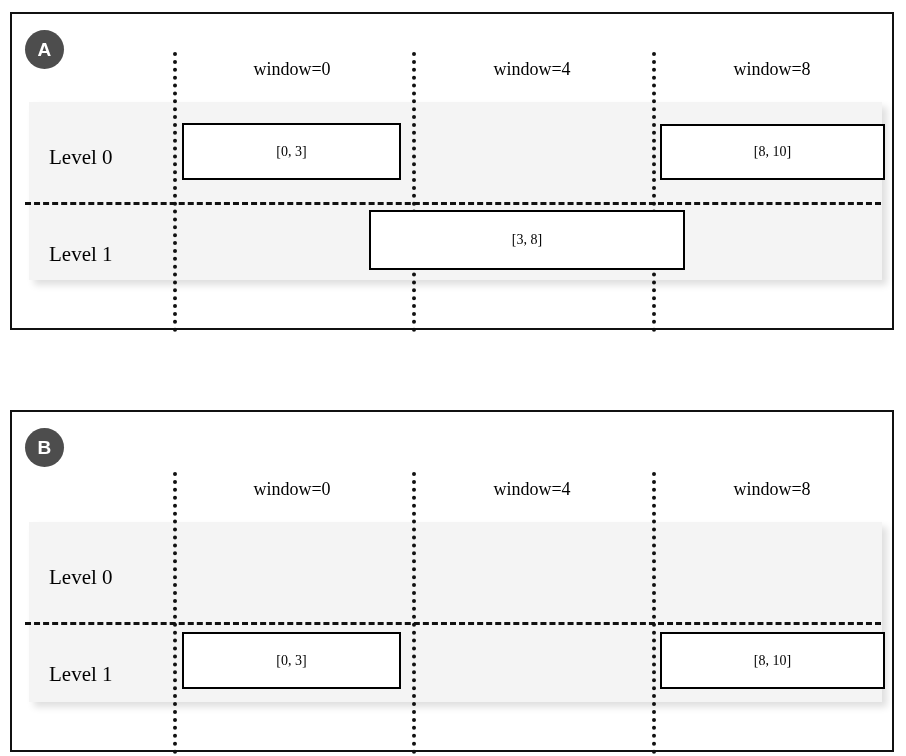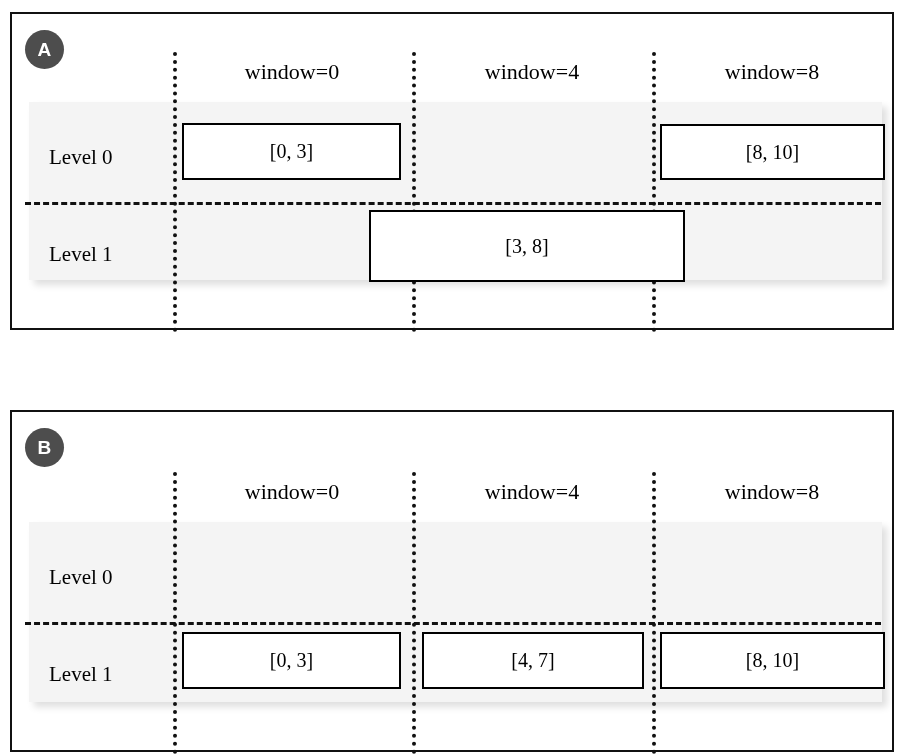--- a/index.html
+++ b/index.html
@@ -72,21 +72,21 @@
     position: absolute;
     width: 0;
     border-left: 4px dotted #111111;
   }
   .win-line-a { top: 38px; height: 280px; }
   .win-line-b { top: 60px; height: 282px; }
 
   
   .window-label {
     position: absolute;
-    font-size: 22px;
+    font-size: 18px;
     text-align: center;
     white-space: nowrap;
   }
   .win-label-a { top: 45px; }
   .win-label-b { top: 67px; }
 
   
   .level-label {
     position: absolute;
     font-size: 21px;
@@ -97,21 +97,21 @@
   #level1-label-a { top: 228px; }
   #level0-label-b { top: 153px; }
   #level1-label-b { top: 250px; }
 
   
   .run-box {
     position: absolute;
     box-sizing: border-box;
     border: 2px solid #000000;
     background: #ffffff;
-    font-size: 20px;
+    font-size: 14px;
     text-align: center;
     display: flex;
     align-items: center;
     justify-content: center;
     white-space: nowrap;
   }
 
   
   #transition {
     position: absolute;
@@ -154,21 +154,21 @@
 
     <div class="window-label win-label-a" style="left:180px; width:200px;">window=0</div>
     <div class="window-label win-label-a" style="left:420px; width:200px;">window=4</div>
     <div class="window-label win-label-a" style="left:660px; width:200px;">window=8</div>
 
     <div class="level-label" id="level0-label-a">Level 0</div>
     <div class="level-label" id="level1-label-a">Level 1</div>
 
     <div class="run-box" style="left:170px; top:109px; width:219px; height:57px;">[0, 3]</div>
     <div class="run-box" style="left:648px; top:110px; width:225px; height:56px;">[8, 10]</div>
-    <div class="run-box" style="left:357px; top:196px; width:316px; height:72px;">[3, 8]</div>
+    <div class="run-box" style="left:357px; top:196px; width:316px; height:60px;">[3, 8]</div>
   </div>
 
   <div id="transition">
     <svg id="arrow-down" viewBox="0 0 66 60" xmlns="http://www.w3.org/2000/svg">
       <polygon points="21,0 45,0 45,30 66,30 33,60 0,30 21,30" fill="#9a9a9a"></polygon>
     </svg>
     <div id="transition-caption">Strict window compaction, window = 4</div>
   </div>
 
   <div class="panel" id="panel-b">
@@ -184,17 +184,16 @@
     <div class="window-line win-line-b" style="left:640px;"></div>
 
     <div class="window-label win-label-b" style="left:180px; width:200px;">window=0</div>
     <div class="window-label win-label-b" style="left:420px; width:200px;">window=4</div>
     <div class="window-label win-label-b" style="left:660px; width:200px;">window=8</div>
 
     <div class="level-label" id="level0-label-b">Level 0</div>
     <div class="level-label" id="level1-label-b">Level 1</div>
 
     <div class="run-box" style="left:170px; top:220px; width:219px; height:57px;">[0, 3]</div>
-    <div class="run-box" style="left:410px; top:220px; width:222px; height:57px;">[4, 7]</div>
     <div class="run-box" style="left:648px; top:220px; width:225px; height:57px;">[8, 10]</div>
   </div>
 
 </div>
 
 </body></html>

